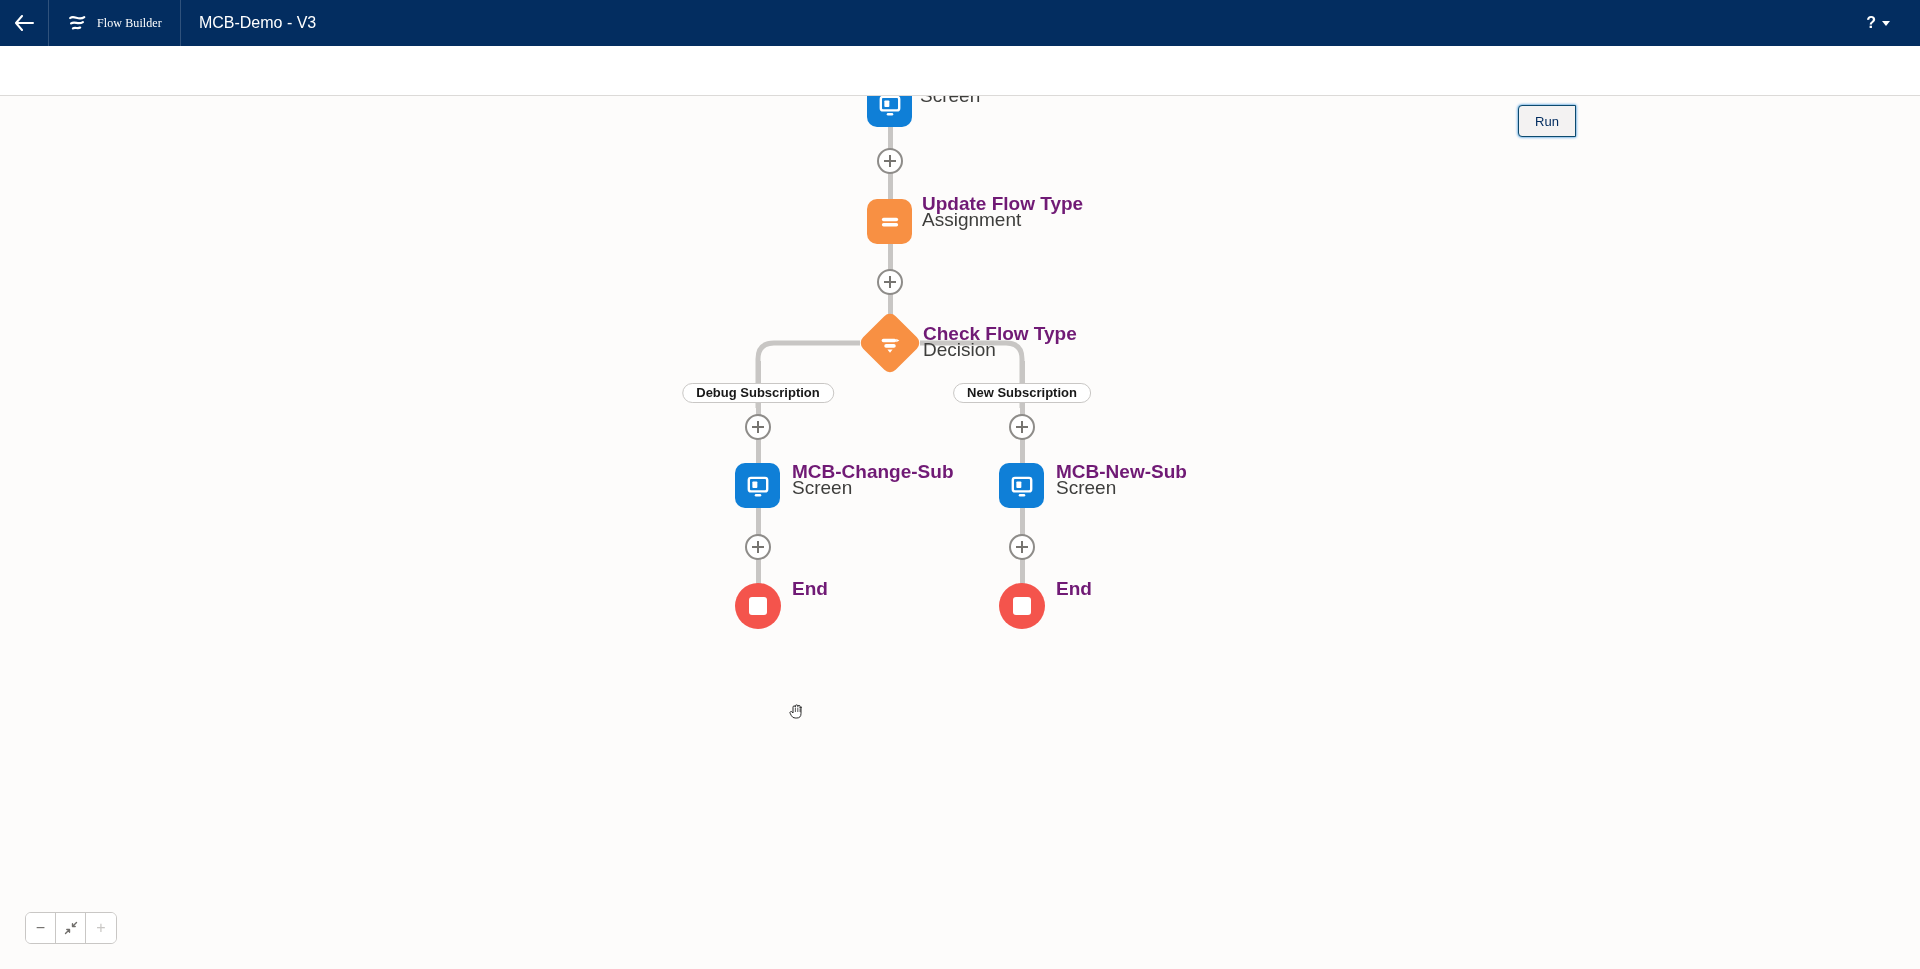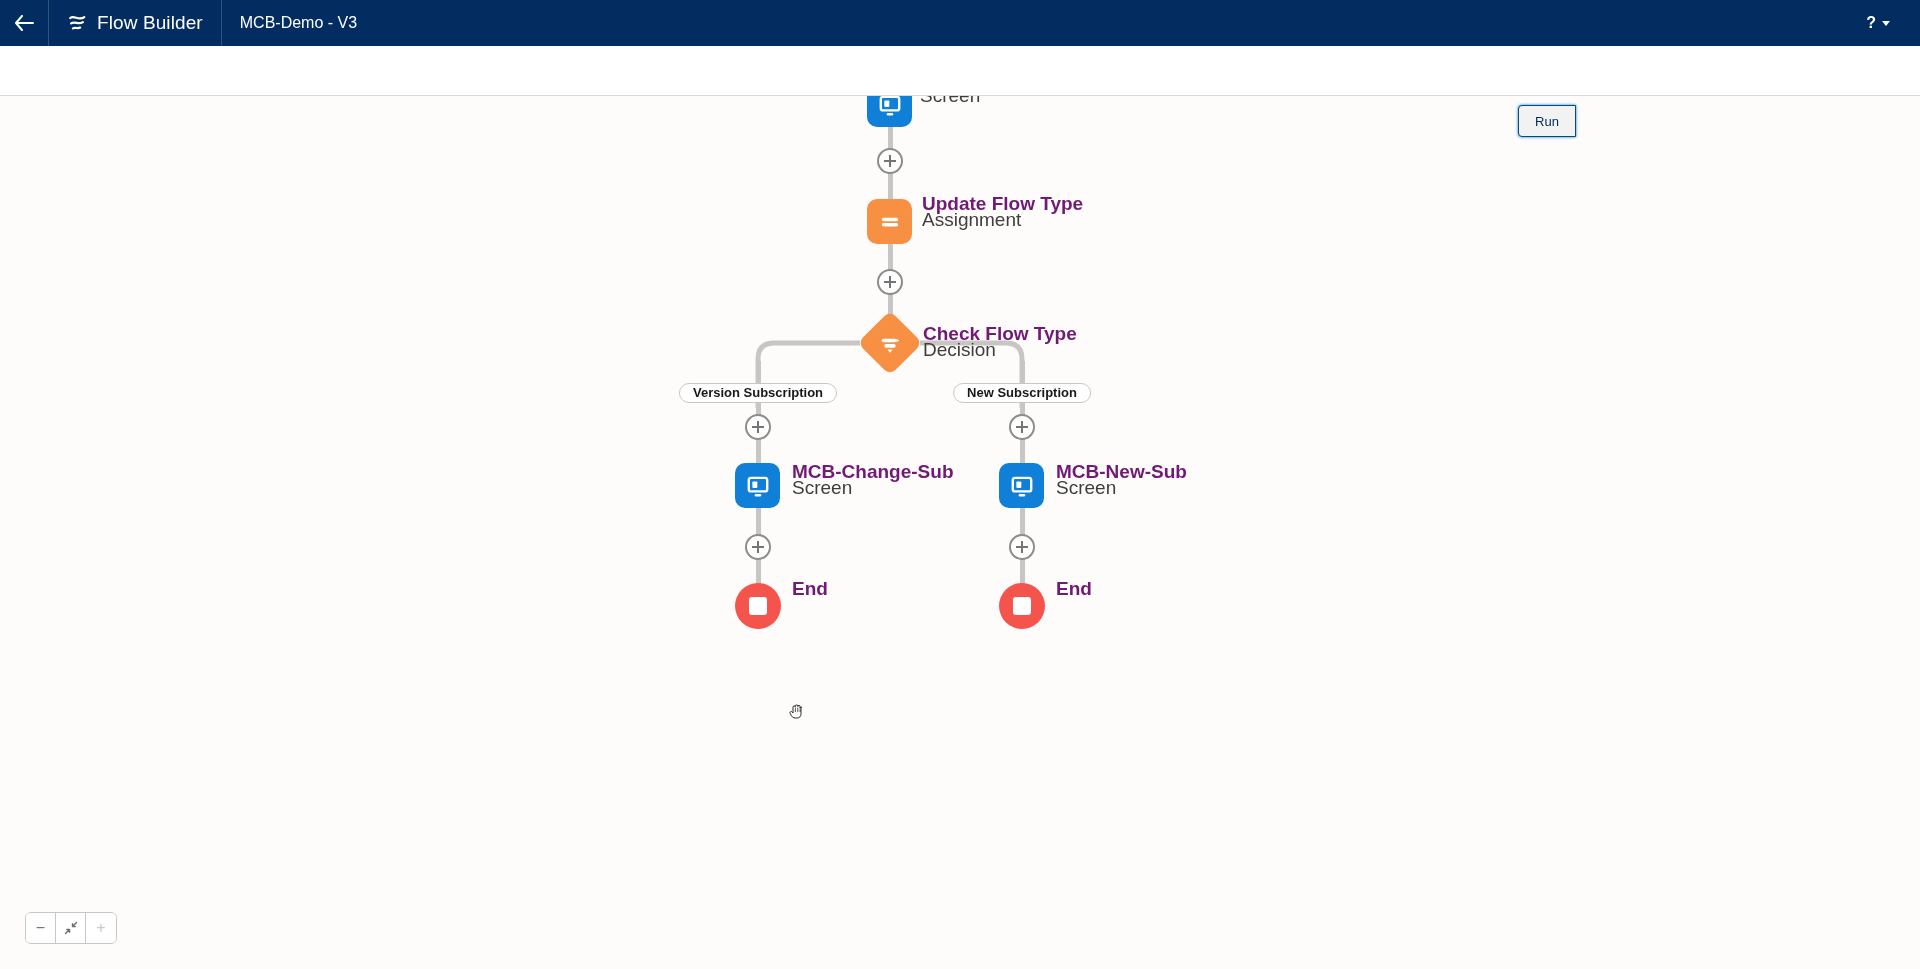--- a/index.html
+++ b/index.html
@@ -6,21 +6,21 @@
   html,body { width:1920px; height:969px; overflow:hidden;
     font-family:"Liberation Sans","DejaVu Sans",sans-serif; background:#fdfcfb; }
 
   
   .header { position:absolute; left:0; top:0; width:1920px; height:46px;
     background:#032d60; color:#fff; display:flex; align-items:center; }
   .hdr-back { width:49px; height:46px; display:flex; align-items:center; justify-content:center;
     border-right:1px solid rgba(255,255,255,.18); cursor:pointer; }
   .hdr-app { display:flex; align-items:center; gap:10px; padding:0 18px; height:46px;
     border-right:1px solid rgba(255,255,255,.18); }
-  .hdr-app-name { font-size:19px; letter-spacing:.1px; }
+  .hdr-app-name { font-size:12px; letter-spacing:.1px;font-family:Liberation Serif, serif; }
   .hdr-flow-title { padding:0 18px; font-size:16px; }
   .hdr-help { position:absolute; right:30px; top:0; height:46px; display:flex; align-items:center;
     gap:6px; cursor:pointer; }
   .hdr-help .q { font-size:16px; font-weight:700; }
   .caret-down-white { width:0; height:0; border-left:4px solid transparent;
     border-right:4px solid transparent; border-top:5px solid #fff; }
 
   
   .toolbar { position:absolute; left:0; top:46px; width:1920px; height:50px; background:#fff;
     border-bottom:1px solid #dcdad8; }
@@ -200,21 +200,21 @@
       <path d="M18 7.2 l3 1.7 l-3 1.7 z" fill="#fff"></path>
       <rect x="6.5" y="12.4" width="11" height="3.4" rx="1.7" fill="#fff"></rect>
       <path d="M9.5 17.5 h5 l-2.5 3.2 z" fill="#fff"></path>
     </svg>
   </div>
   <div class="n-label" style="left:923px; top:189px;margin-top:41px;">
     <div class="t">Check Flow Type</div>
     <div>Decision</div>
   </div>
 
-  <div class="pill" style="left:758px; top:287px;">Version Subscription</div>
+  <div class="pill" style="left:758px; top:287px;">Debug Subscription</div>
   <div class="pill" style="left:1022px; top:287px;">New Subscription</div>
 
   <div class="node-icon n-screen" style="left:735px; top:367px;">
     <svg width="26" height="26" viewBox="0 0 24 24">
       <rect x="3.5" y="4.5" width="17" height="12.5" rx="2" fill="none" stroke="#fff" stroke-width="2.2"></rect>
       <rect x="6.8" y="7.8" width="4.6" height="6" rx="0.8" fill="#fff"></rect>
       <rect x="9" y="19.3" width="6" height="2.3" rx="1.15" fill="#fff"></rect>
     </svg>
   </div>
   <div class="n-label" style="left:792px; top:368px;">

